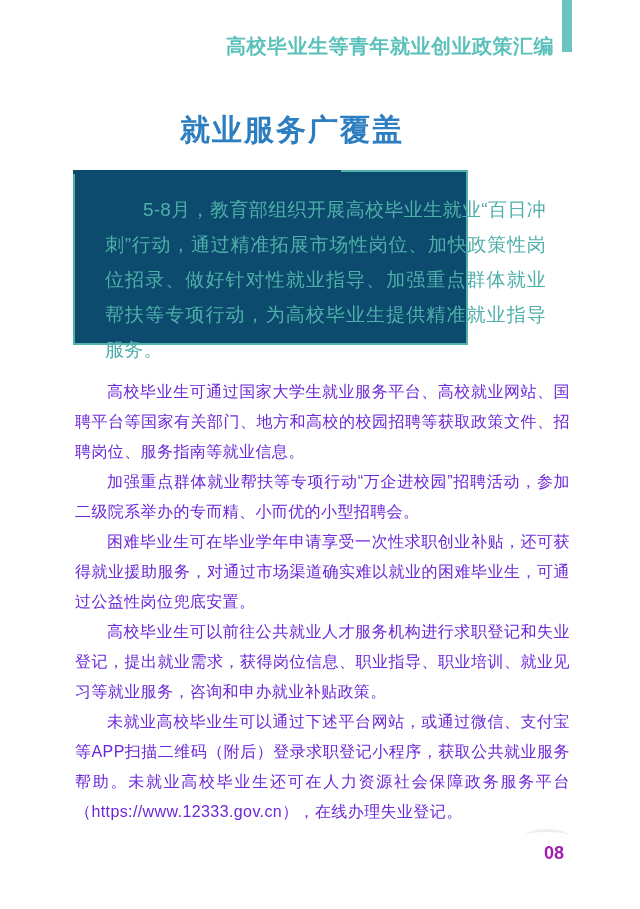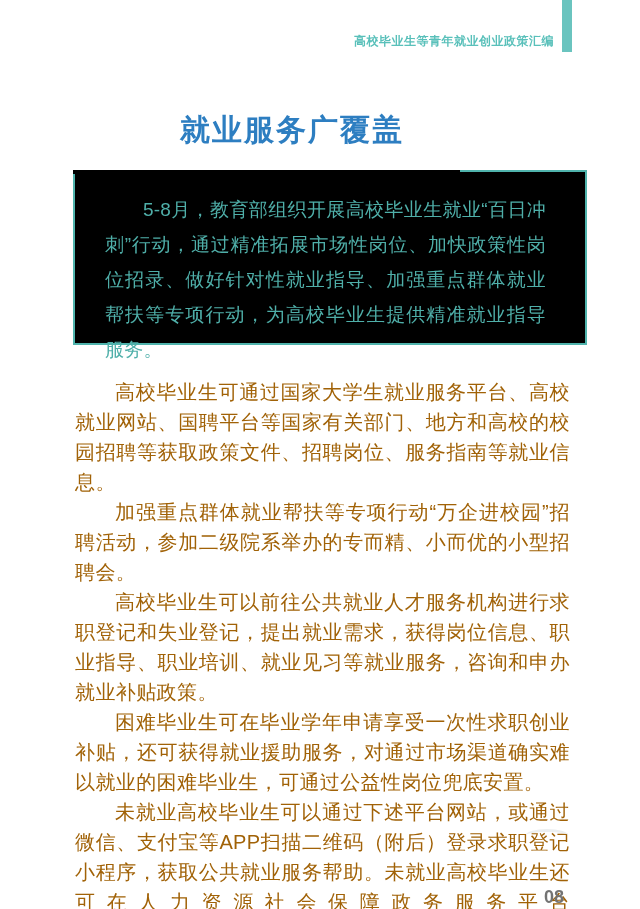--- a/index.html
+++ b/index.html
@@ -22,21 +22,21 @@
     top: 0;
     right: 68px;
     width: 10px;
     height: 52px;
     background: #6ac4bf;
   }
   .header-title {
     position: absolute;
     top: 33px;
     right: 86px;
-    font-size: 12px;
+    font-size: 20px;
     font-weight: bold;
     letter-spacing: 0.5px;
     color: #59c0ba;
     white-space: nowrap;
   }
 
   
   .page-title {
     position: absolute;
     top: 110px;
@@ -47,23 +47,23 @@
     font-weight: bold;
     letter-spacing: 2px;
     color: #2d7ec1;
   }
 
   
   .callout {
     position: absolute;
     left: 73px;
     top: 170px;
-    width: 514px;
+    width: 395px;
     height: 175px;
-    background: #000000;
+    background: #0c4a6e;
   }
   .callout .b-left {
     position: absolute;
     left: 0; top: 4px; bottom: 0;
     width: 2px;
     background: #4fb3ac;
   }
   .callout .b-bottom {
     position: absolute;
     left: 0; right: 0; bottom: 0;
@@ -97,45 +97,45 @@
   }
 
   
   .body-text {
     position: absolute;
     left: 75px;
     top: 377px;
     width: 495px;
   }
   .body-text p {
-    font-size: 20px;
+    font-size: 16px;
     line-height: 30px;
-    color: #a16207;
+    color: #6d28d9;
     text-indent: 2em;
     text-align: justify;
     letter-spacing: 0.4px;
   }
 
   
   .footer-arc {
     position: absolute;
     right: 72px;
     top: 829px;
     width: 42px;
     height: 12px;
     border-top: 3px solid #eceff0;
     border-radius: 50%;
   }
   .page-number {
     position: absolute;
     right: 76px;
-    top: 887px;
+    top: 843px;
     font-size: 18px;
     font-weight: bold;
-    color: #737373;
+    color: #a21caf;
   }
 </style>
 </head>
 <body>
 
 <div class="page">
 
   <div class="header-bar"></div>
   <div class="header-title">高校毕业生等青年就业创业政策汇编</div>
 
@@ -145,21 +145,21 @@
     <div class="b-left"></div>
     <div class="b-bottom"></div>
     <div class="b-right"></div>
     <div class="b-top"></div>
     <div class="callout-text">5-8月，教育部组织开展高校毕业生就业“百日冲刺”行动，通过精准拓展市场性岗位、加快政策性岗位招录、做好针对性就业指导、加强重点群体就业帮扶等专项行动，为高校毕业生提供精准就业指导服务。</div>
   </div>
 
   <div class="body-text">
     <p>高校毕业生可通过国家大学生就业服务平台、高校就业网站、国聘平台等国家有关部门、地方和高校的校园招聘等获取政策文件、招聘岗位、服务指南等就业信息。</p>
     <p>加强重点群体就业帮扶等专项行动“万企进校园”招聘活动，参加二级院系举办的专而精、小而优的小型招聘会。</p>
+    <p>困难毕业生可在毕业学年申请享受一次性求职创业补贴，还可获得就业援助服务，对通过市场渠道确实难以就业的困难毕业生，可通过公益性岗位兜底安置。</p>
     <p>高校毕业生可以前往公共就业人才服务机构进行求职登记和失业登记，提出就业需求，获得岗位信息、职业指导、职业培训、就业见习等就业服务，咨询和申办就业补贴政策。</p>
-    <p>困难毕业生可在毕业学年申请享受一次性求职创业补贴，还可获得就业援助服务，对通过市场渠道确实难以就业的困难毕业生，可通过公益性岗位兜底安置。</p>
     <p>未就业高校毕业生可以通过下述平台网站，或通过微信、支付宝等APP扫描二维码（附后）登录求职登记小程序，获取公共就业服务帮助。未就业高校毕业生还可在人力资源社会保障政务服务平台（https://www.12333.gov.cn），在线办理失业登记。</p>
   </div>
 
   <div class="footer-arc"></div>
   <div class="page-number">08</div>
 
 </div>
 
 </body></html>

